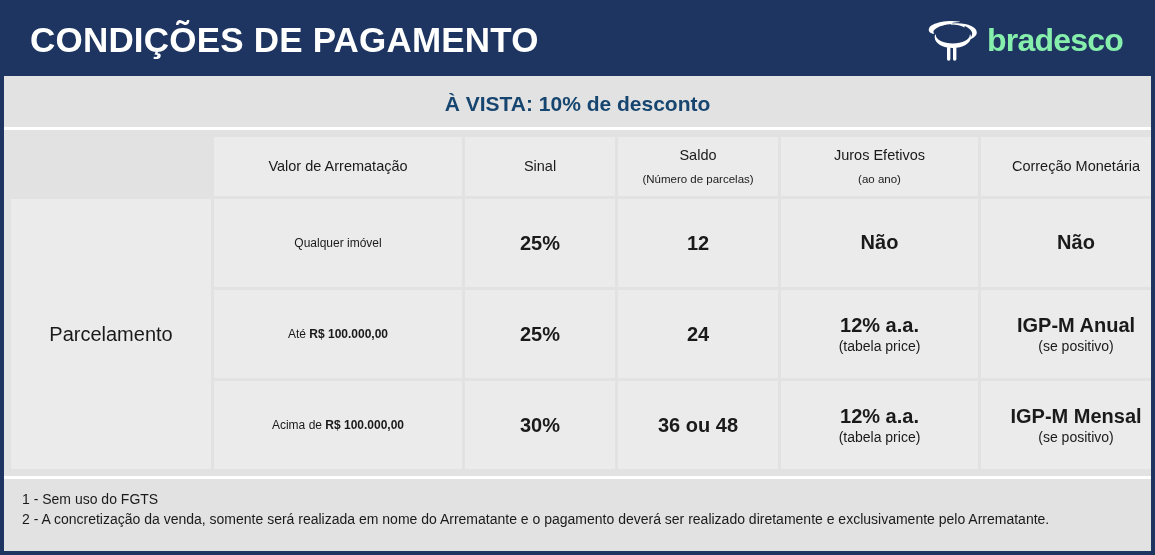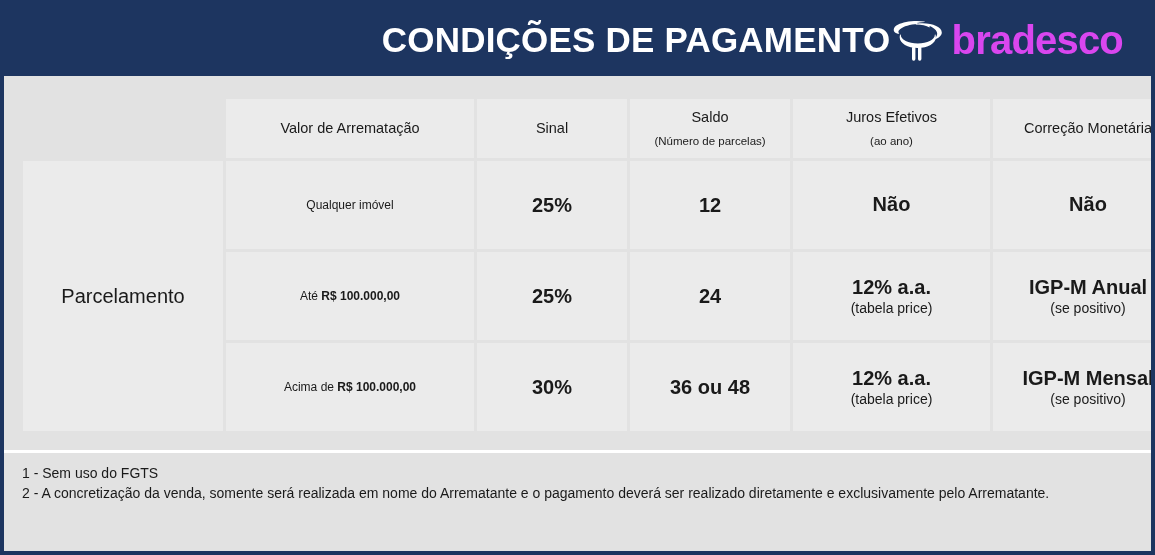--- a/index.html
+++ b/index.html
@@ -21,21 +21,21 @@
     position: relative;
     overflow: hidden;
   }
 
   
   .header {
     height: 76px;
     background: #1d3560;
     display: flex;
     align-items: center;
-    justify-content: flex-end;
+    justify-content: space-between;
     padding: 0 22px 0 26px;
     box-sizing: border-box;
     border-bottom: 4px solid #e2e2e2;
   }
   .header-title {
     color: #ffffff;
     font-size: 35px;
     font-weight: bold;
     letter-spacing: 0.2px;
     white-space: nowrap;
@@ -45,22 +45,22 @@
     align-items: center;
     gap: 9px;
     padding-right: 6px;
   }
   .brand-mark {
     width: 52px;
     height: 48px;
     flex: 0 0 auto;
   }
   .brand-name {
-    color: #d946ef;
-    font-size: 40px;
+    color: #86efac;
+    font-size: 32px;
     font-weight: bold;
     letter-spacing: -0.8px;
     line-height: 1;
   }
 
   
   .subtitle-band {
     height: 47px;
     background: #e2e2e2;
     display: flex;
@@ -70,21 +70,21 @@
   }
   .subtitle-text {
     color: #16456f;
     font-size: 21px;
     font-weight: bold;
   }
 
   
   .table-wrap {
     background: #e2e2e2;
-    padding: 16px;
+    padding: 4px;
   }
   .ptable {
     width: 100%;
     border-collapse: separate;
     border-spacing: 3px;
     table-layout: fixed;
     background: #e2e2e2;
   }
   .ptable td {
     background: #ebebeb;
@@ -172,20 +172,23 @@
             <rect x="21.0" y="30.5" width="3.4" height="14.2" rx="1.6"></rect>
             <rect x="27.0" y="30.5" width="3.4" height="14.2" rx="1.6"></rect>
             <path d="M17.0 28.0c0.9 1.8 4.6 3.1 9.0 3.1s8.1-1.3 9.0-3.1c0.2-0.4-0.25-0.8-0.63-0.56-2.1 1.3-5.1 2.0-8.37 2.0s-6.27-0.7-8.37-2.0c-0.38-0.24-0.83 0.16-0.63 0.56z"></path>
           </g>
         </svg>
       </span>
       <span class="brand-name">bradesco</span>
     </div>
   </div>
 
+  <div class="subtitle-band">
+    <div class="subtitle-text">À VISTA: 10% de desconto</div>
+  </div>
 
   <div class="table-wrap">
     <table class="ptable">
       <colgroup>
         <col class="col-cat">
           <col class="col-valor">
           <col class="col-sinal">
         <col class="col-saldo">
           <col class="col-juros">
           <col class="col-corr">

